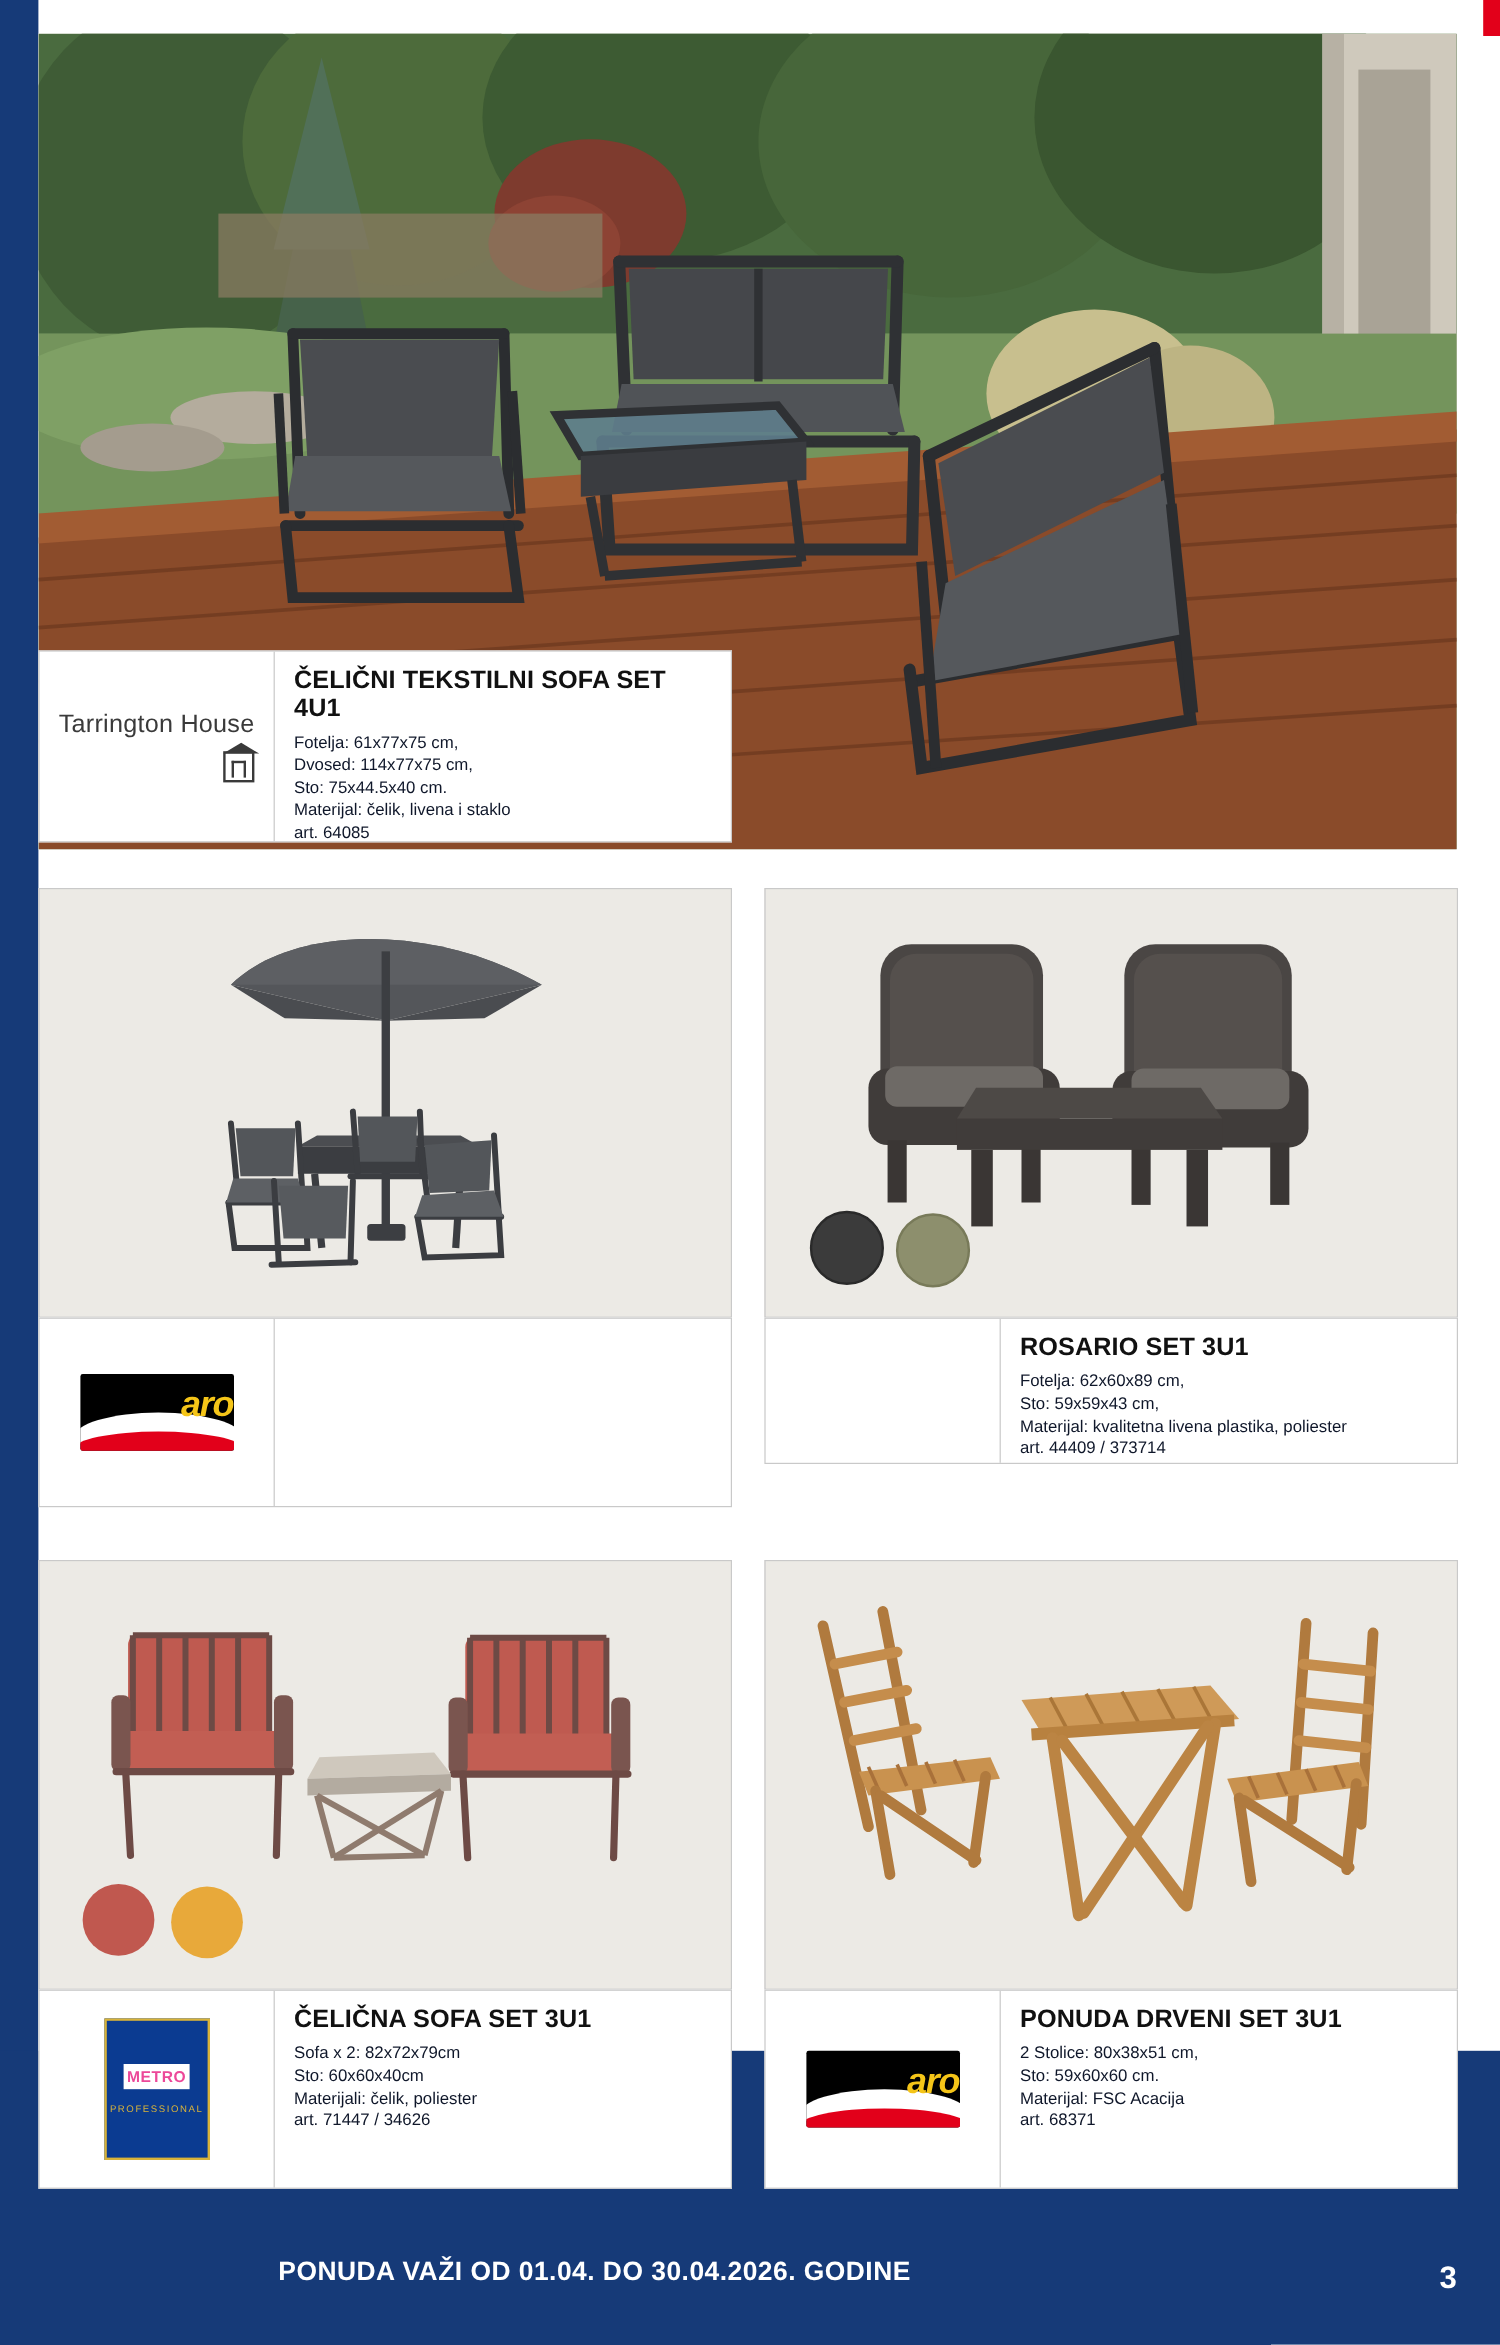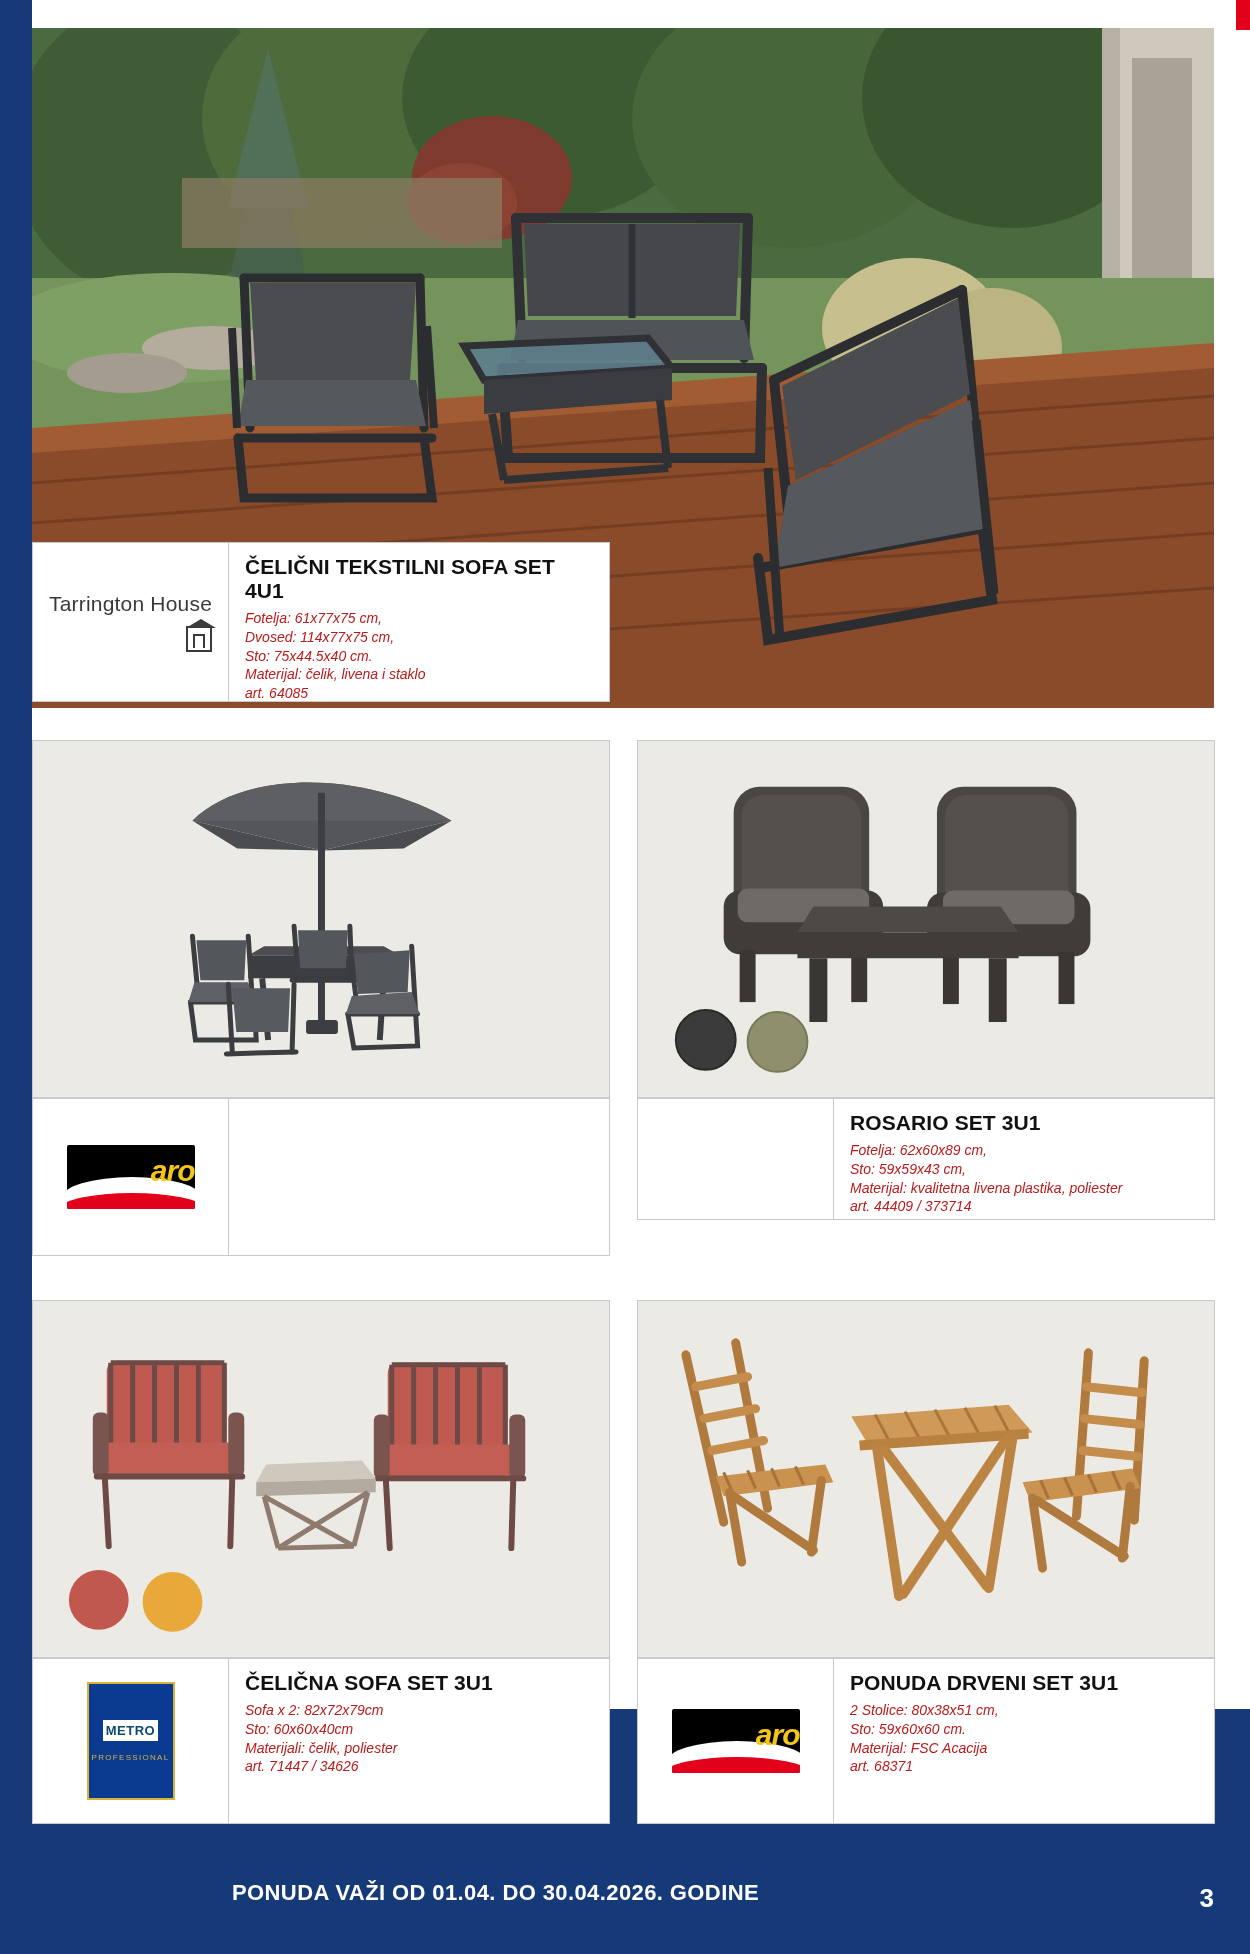--- a/index.html
+++ b/index.html
@@ -85,23 +85,22 @@
   }
   .prod-title {
     font-size: 21px;
     font-weight: bold;
     color: #111;
     margin-bottom: 6px;
     letter-spacing: 0.1px;
   }
   .prod-line {
     font-size: 14px;
-    color: #b91c1c;
+    color: #0f172a;
     line-height: 1.34;
-    font-style: italic;
   }
 
   
   .logo-tarrington {
     display: flex;
     align-items: flex-end;
     gap: 10px;
     font-size: 21px;
     color: #3a3a3a;
     letter-spacing: 0.2px;
@@ -174,21 +173,21 @@
     border: 2px solid #d8b33a;
     box-sizing: border-box;
     display: flex;
     flex-direction: column;
     align-items: center;
     justify-content: center;
     gap: 12px;
   }
   .logo-metro .mword {
     background: #ffffff;
-    color: #0c4a6e;
+    color: #ec4899;
     font-weight: bold;
     font-size: 13px;
     padding: 3px 3px;
     letter-spacing: 0.5px;
   }
   .logo-metro .mprof {
     color: #d8b33a;
     font-size: 8px;
     letter-spacing: 1.3px;
   }

